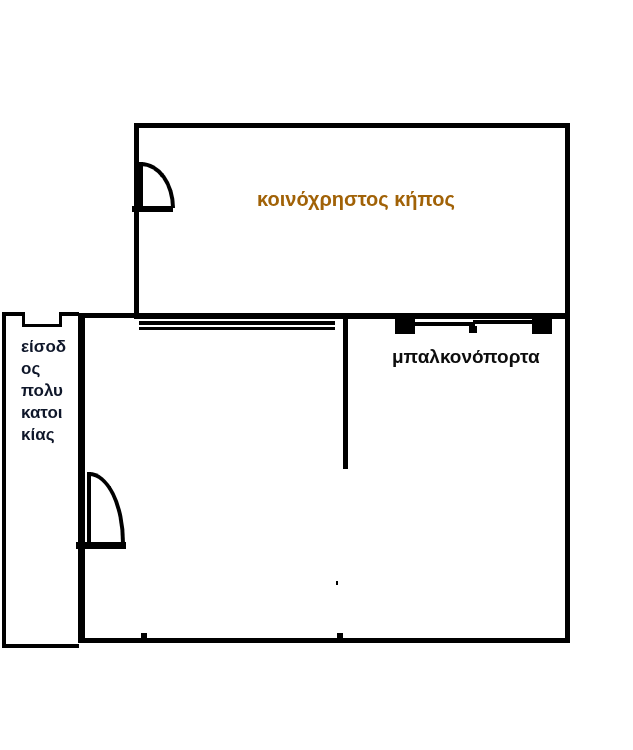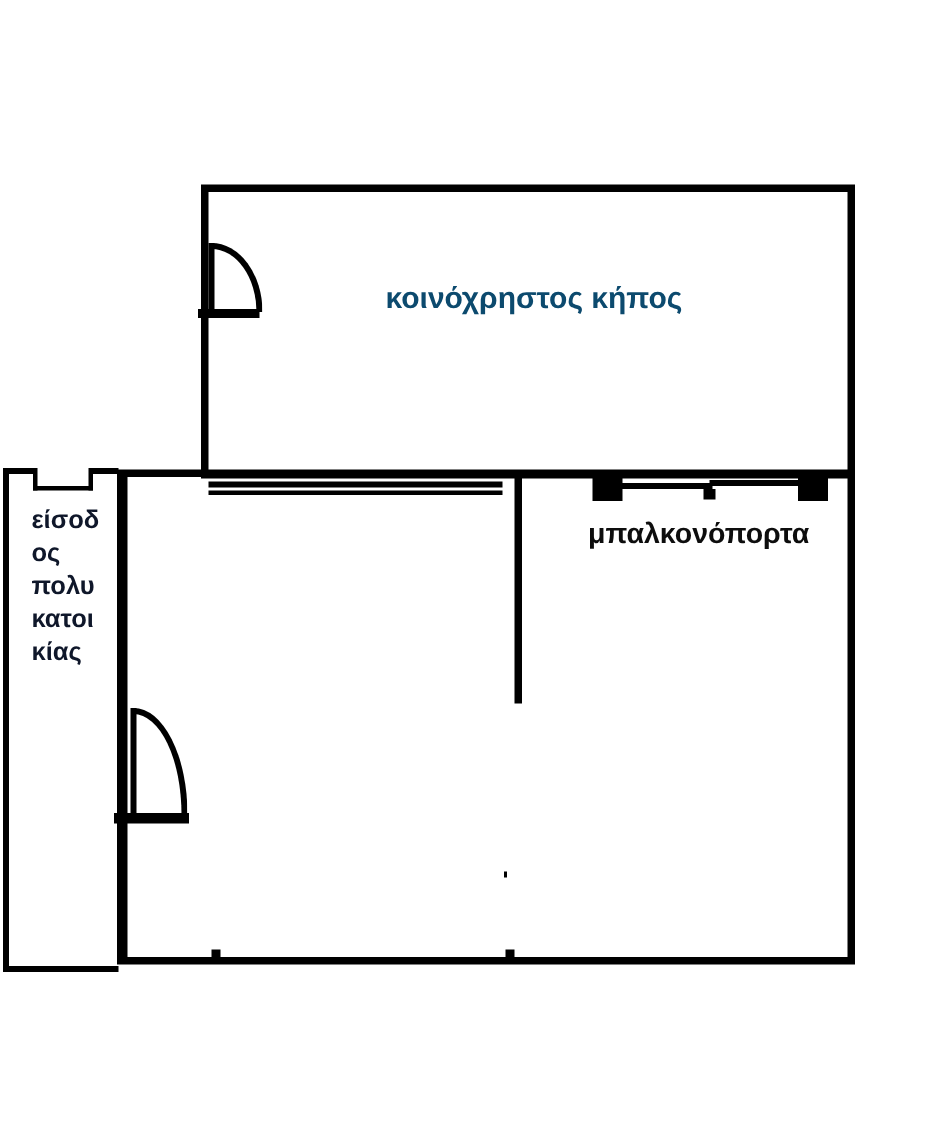--- a/index.html
+++ b/index.html
@@ -100,21 +100,21 @@
   <div class="entrance-notch"></div>
   <div class="entrance-label">είσοδ
 ος
 πολυ
 κατοι
 κίας</div>
 
   <div class="apartment-room"></div>
 
   <div class="garden-room"></div>
-  <div class="garden-label" style="color: #0c4a6e;">κοινόχρηστος κήπος</div>
+  <div class="garden-label" style="color: #a16207;">κοινόχρηστος κήπος</div>
 
   <div class="window-wall"></div>
 
   <div class="divider-wall"></div>
 
   <div>
     <div class="bd-jamb-left"></div>
     <div class="bd-jamb-right"></div>
     <div class="bd-panel-left"></div>
     <div class="bd-panel-right"></div>

